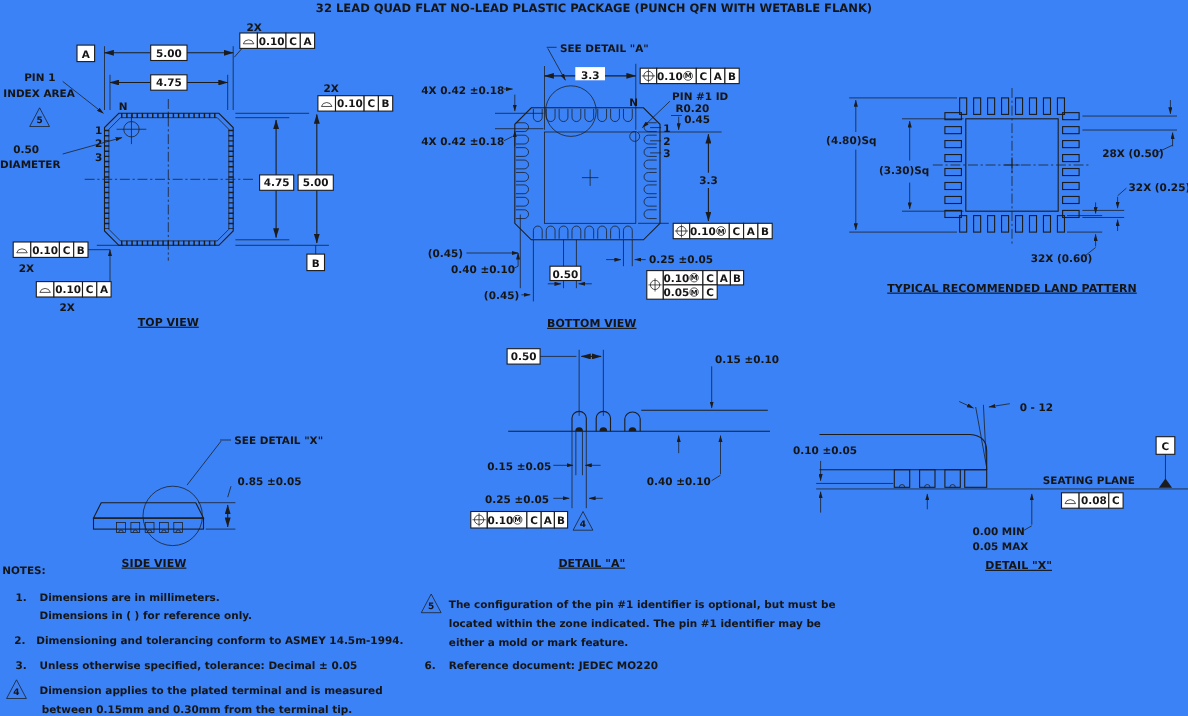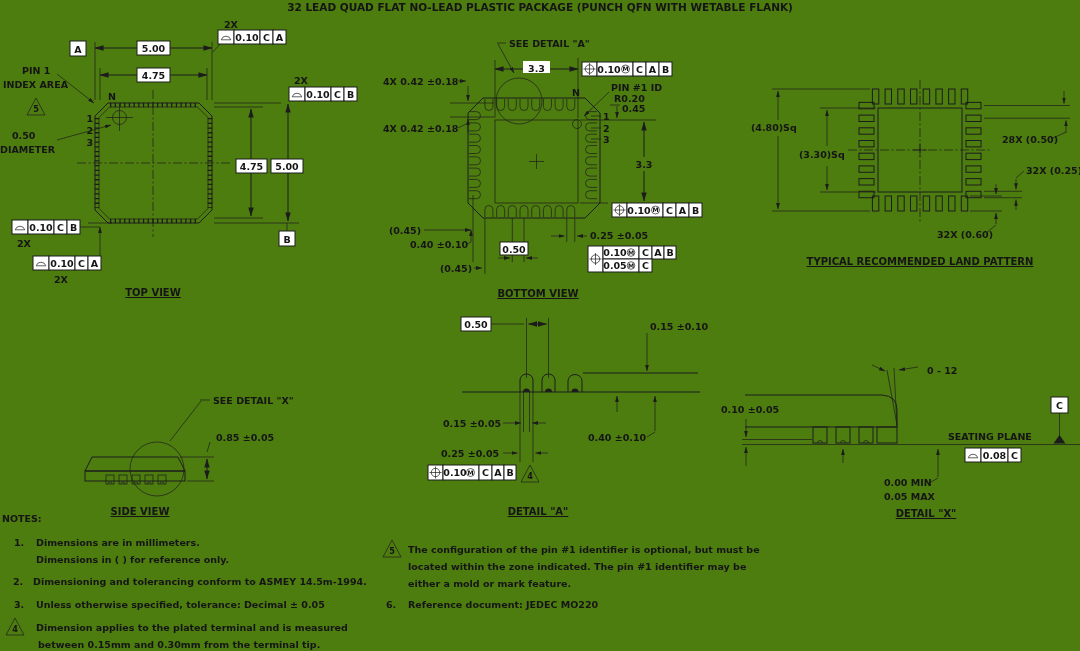--- a/index.html
+++ b/index.html
@@ -1,16 +1,16 @@
 <!DOCTYPE html>
 <html><head>
 <meta charset="utf-8">
 <style>
   html,body{margin:0;padding:0;background:#fff;}
-  #sheet{width:1080px;height:651px;position:relative;background:#4d7c0f;}
+  #sheet{width:1080px;height:651px;position:relative;background:#3b82f6;}
   svg{display:block;}
   .s{stroke:#1c1c1c;stroke-width:1;fill:none;stroke-linecap:butt;}
   .t{stroke:#1c1c1c;stroke-width:0.7;fill:none;}
   .tk{stroke:#1c1c1c;stroke-width:4.5;stroke-dasharray:1.3 3.4;fill:none;}
   .cl{stroke:#1c1c1c;stroke-width:0.7;fill:none;stroke-dasharray:9 2.5 2 2.5;}
   .w{fill:#fff;stroke:#1c1c1c;stroke-width:1;}
   .fil{fill:#1c1c1c;stroke:none;}
   text{font:bold 9.5px "DejaVu Sans",sans-serif;fill:#151515;}
   .t8{font-size:8.2px;}
   .t6{font-size:6.2px;}

